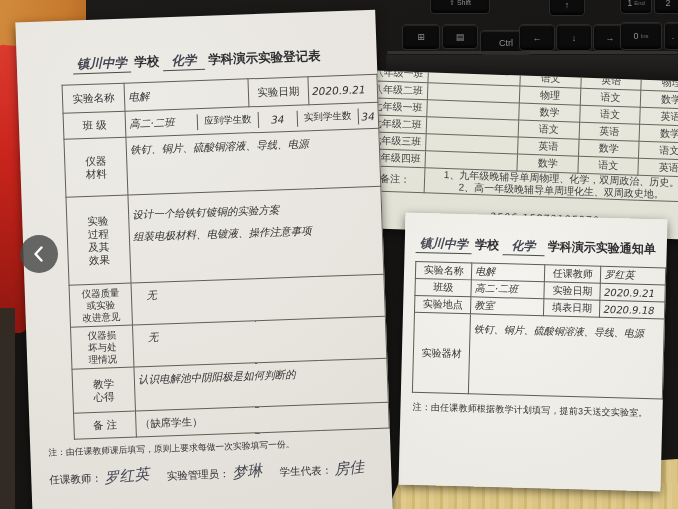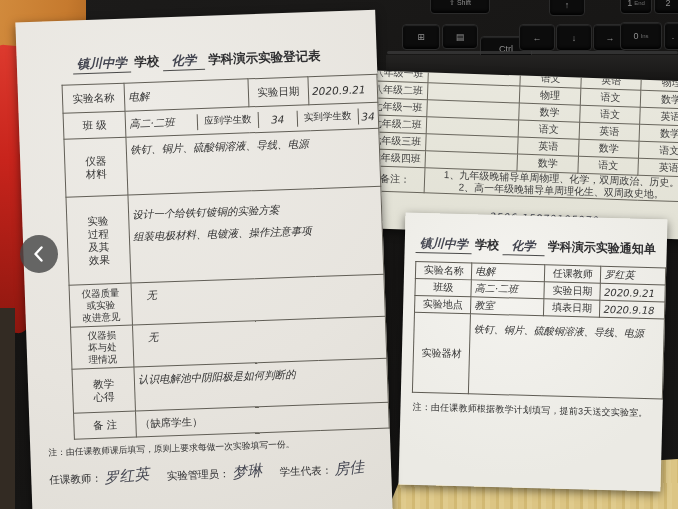--- a/index.html
+++ b/index.html
@@ -78,21 +78,21 @@
 
   <div class="desk-orange"></div>
   <div class="red-object"></div>
   <div class="left-dark"></div>
   <div class="wood-desk"></div>
 
   <div>
     <div class="key" style="left:430px;top:-8px;width:58px;height:20px;font-size:7px;">⇧ Shift</div>
     <div class="key" style="left:402px;top:24px;width:36px;height:24px;">⊞</div>
     <div class="key" style="left:442px;top:24px;width:34px;height:23px;">▤</div>
-    <div class="key" style="left:480px;top:36px;width:50px;height:23px;">Ctrl</div>
+    <div class="key" style="left:480px;top:30px;width:50px;height:23px;">Ctrl</div>
     <div class="key" style="left:549px;top:-6px;width:34px;height:20px;">↑</div>
     <div class="key" style="left:519px;top:24px;width:34px;height:25px;">←</div>
     <div class="key" style="left:556px;top:24px;width:34px;height:25px;">↓</div>
     <div class="key" style="left:593px;top:24px;width:32px;height:25px;">→</div>
     <div class="key" style="left:620px;top:-8px;width:30px;height:20px;">
       <span>1</span>
         <span class="sub">End</span>
     </div>
     <div class="key" style="left:654px;top:-8px;width:26px;height:20px;">2</div>
     <div class="key" style="left:620px;top:22px;width:40px;height:26px;">

